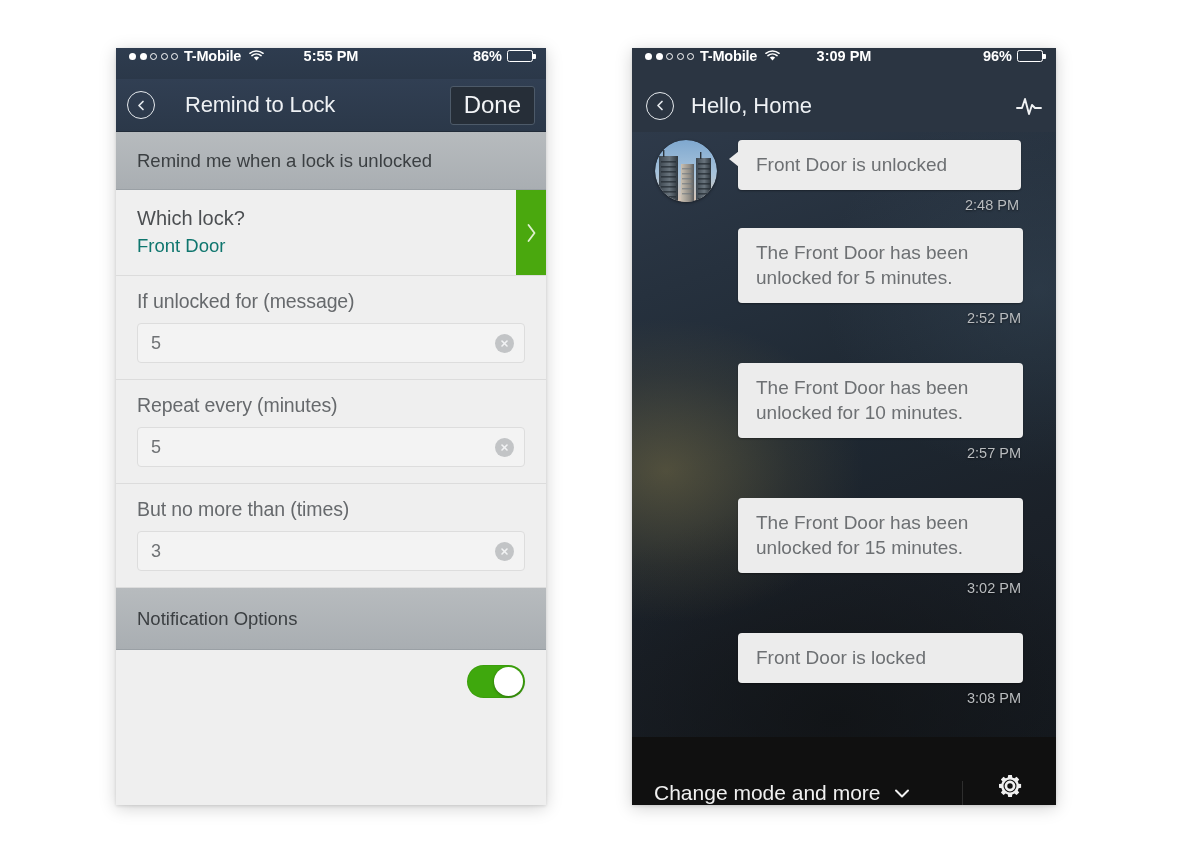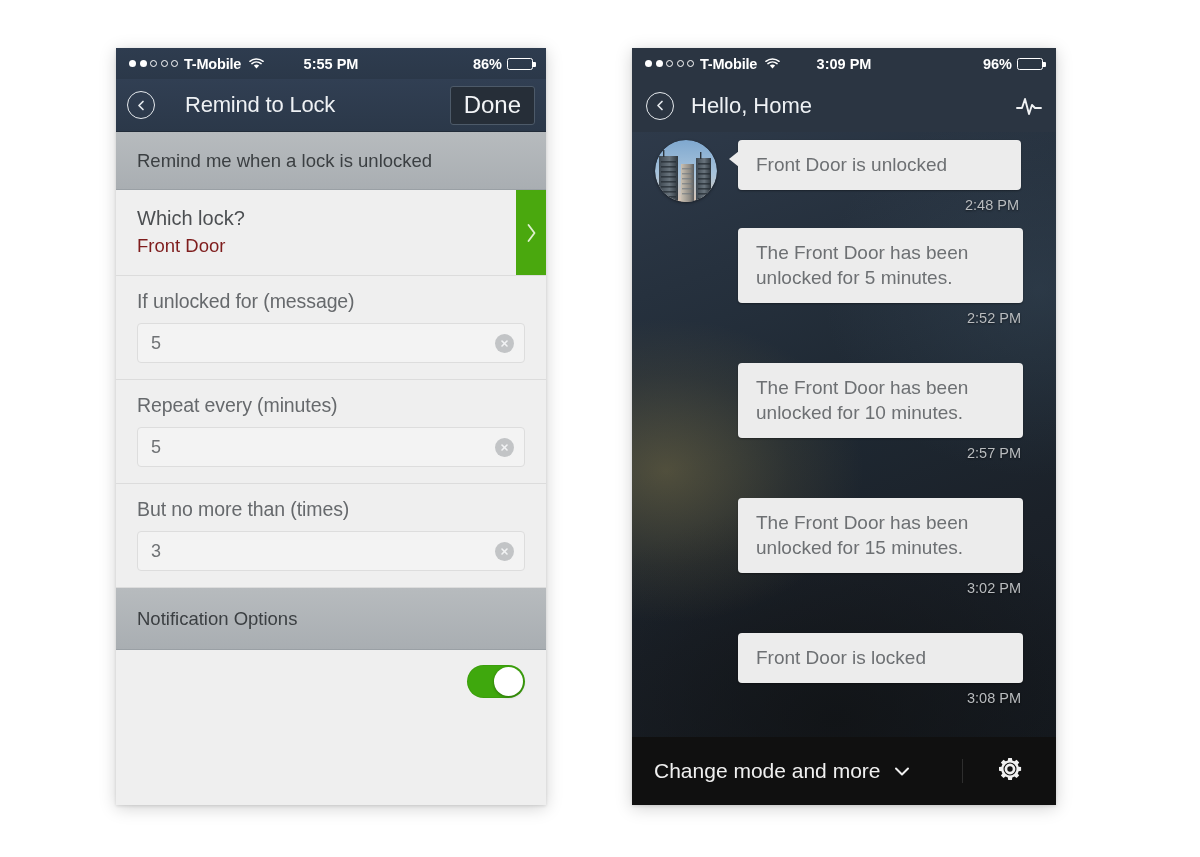--- a/index.html
+++ b/index.html
@@ -26,21 +26,21 @@
     box-shadow: 0 3px 16px rgba(0,0,0,0.18), 0 1px 3px rgba(0,0,0,0.12);
   }
   #phone-left  { left: 116px; top: 48px; width: 430px; height: 757px; background: #efefef; }
   #phone-right { left: 632px; top: 48px; width: 424px; height: 757px; background: #1d2630; }
 
   
   .statusbar {
     position: relative;
     height: 31px;
     display: flex;
-    align-items: center;
+    align-items: flex-start;
     color: #ffffff;
     font-size: 14.5px;
     font-weight: bold;
     padding: 0 13px;
   }
   .sb-left { display: flex; align-items: center; gap: 6px; }
   .dots { display: flex; align-items: center; gap: 3.5px; }
   .dot { width: 7px; height: 7px; border-radius: 50%; }
   .dot.filled { background: #ffffff; }
   .dot.hollow { background: transparent; border: 1.2px solid #ffffff; width: 7px; height: 7px; }
@@ -174,21 +174,21 @@
     border-bottom: 8px solid transparent;
     border-right: 10px solid #ececec;
   }
   .stamp {
     text-align: right; color: #b9bcbf; font-size: 14.5px;
     margin-top: 7px; padding-right: 2px;
     text-shadow: 0 1px 2px rgba(0,0,0,0.5);
   }
 
   .bottombar {
-    height: 68px; background: #101010; display: flex; align-items: center;
+    height: 68px; background: #101010; display: flex; align-items: flex-end;
   }
   .bb-main {
     flex: 1 1 auto; display: flex; align-items: center; padding: 0 22px;
     color: #f0f0f0; font-size: 21px; border-right: 1px solid #2e2e2e;
   }
   .bb-chev { margin-left: 14px; line-height: 0; }
   .bb-gear {
     flex: 0 0 93px; display: flex; align-items: center; justify-content: center;
   }
 </style>
@@ -232,21 +232,21 @@
       </span>
       <span class="nav-title-left">Remind to Lock</span>
       <span class="done-btn">Done</span>
     </div>
 
     <div class="section-header">Remind me when a lock is unlocked</div>
 
     <div class="row-lock">
       <div class="row-lock-body">
         <div class="lock-q">Which lock?</div>
-        <div class="lock-a" style="color: #7f1d1d;">Front Door</div>
+        <div class="lock-a" style="color: #0f766e;">Front Door</div>
       </div>
       <div class="chev-strip" style="background: rgb(74, 168, 14);">
         <svg width="13" height="24" viewBox="0 0 13 24">
           <polyline points="3.5,4 9.5,12 3.5,20" stroke="#dff0d0" stroke-width="1.8" fill="none" stroke-linecap="round" stroke-linejoin="round"></polyline>
         </svg>
       </div>
     </div>
 
     <div id="left-fields">
         <div class="row-cell">

